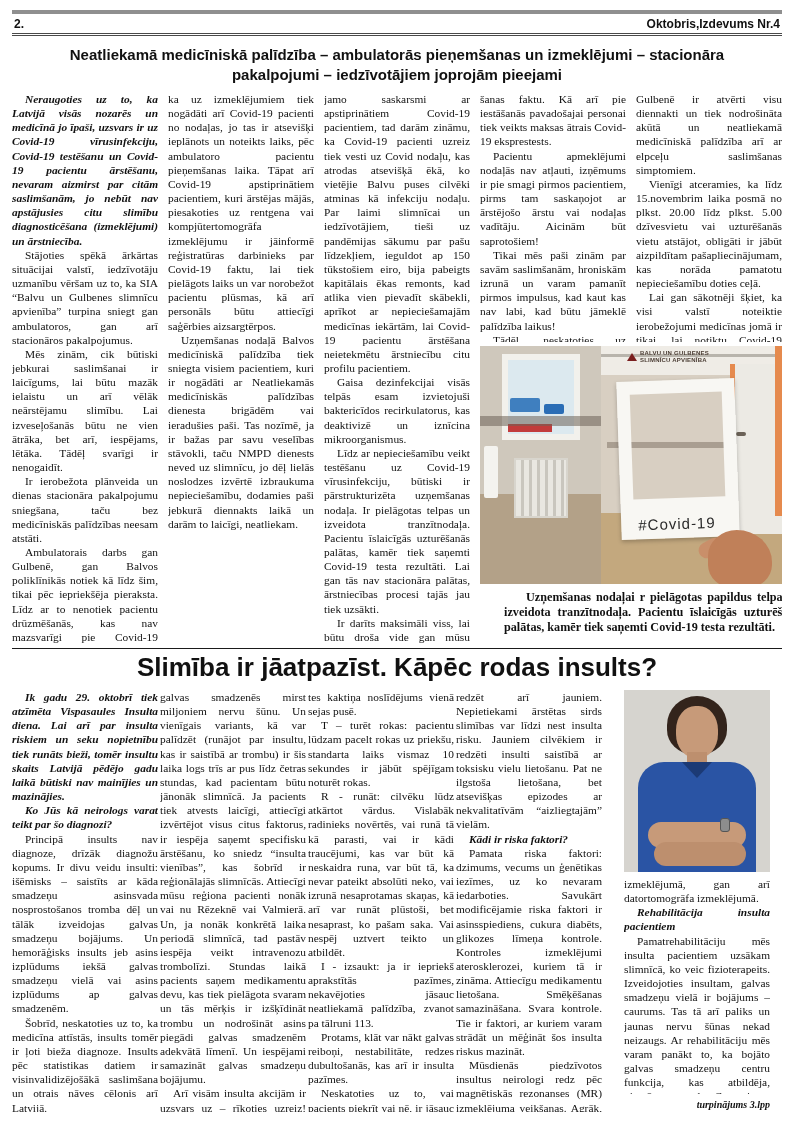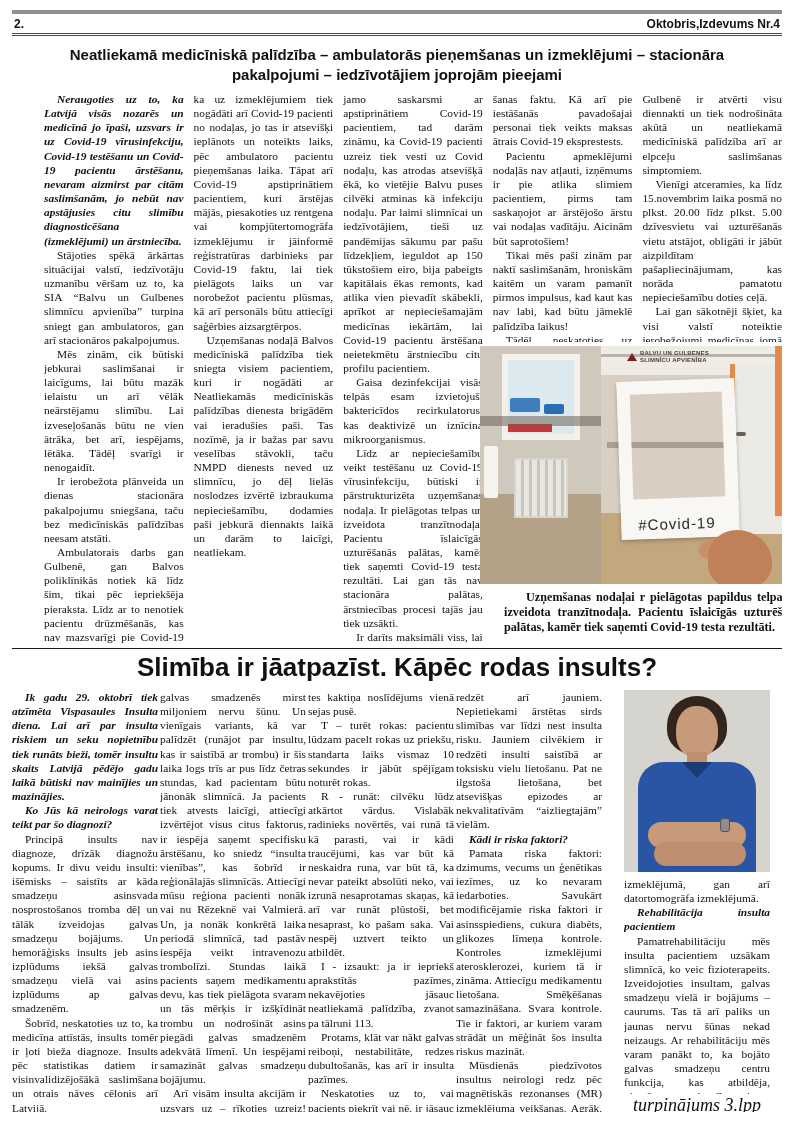--- a/index.html
+++ b/index.html
@@ -17,21 +17,21 @@
     font-family:"Liberation Sans", sans-serif; font-weight:bold; font-size:12px;
     padding:3px 2px 2px 2px;
   }
   
   .title1 {
     text-align:center; font-family:"Liberation Sans", sans-serif;
     font-weight:bold; font-size:15px; line-height:1.3;
     margin:9px 30px 8px 30px;
   }
   .art1-body { position:relative; margin:0 12px; height:552px; overflow:hidden; }
-  .cols { display:flex; gap:10px;margin-left:32px; }
+  .cols { display:flex; gap:10px; }
   .col {
     width:146px; overflow:hidden;
     font-size:11.4px; line-height:14.15px; text-align:justify;
     hyphens:auto; -webkit-hyphens:auto;
   }
   .a1c1,.a1c2,.a1c3 { height:552px; }
   .a1c4,.a1c5 { height:250px; }
   .para { margin:0; text-indent:13px; text-align:justify; }
   .para.cont { text-indent:0; }
   .para.lead, .para.q { font-weight:bold; font-style:italic; }
@@ -84,21 +84,21 @@
   .photo2 { position:relative; width:146px; height:182px; background:#d6d4cf; overflow:hidden; flex:none; margin-bottom:5px; }
   .ph2-hair { position:absolute; left:43px; top:6px; width:60px; height:58px; background:#33241c; border-radius:50% 50% 42% 42%; }
   .ph2-face { position:absolute; left:52px; top:16px; width:42px; height:52px; background:#c79a79; border-radius:46%; }
   .ph2-neck { position:absolute; left:63px; top:62px; width:20px; height:14px; background:#bd8f6e; }
   .ph2-scrub { position:absolute; left:14px; top:72px; width:118px; height:110px; background:#2a54a4; border-radius:26px 26px 0 0; }
   .ph2-vneck { position:absolute; left:58px; top:72px; width:30px; height:16px; background:#1c3a75; clip-path:polygon(0 0,100% 0,50% 100%); }
   .ph2-arm { position:absolute; left:24px; top:132px; width:98px; height:26px; background:#c79a79; border-radius:13px; }
   .ph2-arm2 { position:absolute; left:30px; top:152px; width:92px; height:24px; background:#bd8f6e; border-radius:12px; }
   .ph2-watch { position:absolute; left:96px; top:128px; width:10px; height:14px; background:#8d8d8d; border-radius:3px; border:1px solid #555; }
   .a2-text { flex:1; overflow:hidden; }
-  .cont-note { text-align:center; font-weight:normal; font-style:italic; font-size:18px; margin-top:4px; flex:none; }
+  .cont-note { text-align:right; font-weight:bold; font-style:italic; font-size:10px; margin-top:4px; flex:none; }
 </style>
 </head>
 <body>
 
 <div class="page">
 
   <div class="pg-header">
     <span>2.</span>
     <span>Oktobris,Izdevums Nr.4</span>
   </div>
@@ -119,22 +119,22 @@
           <p class="para p">Uzņemšanas nodaļā Balvos medicīniskā palīdzība tiek sniegta visiem pacientiem, kuri ir nogādāti ar Neatliekamās medicīniskās palīdzības dienesta brigādēm vai ieradušies paši. Tas nozīmē, ja ir bažas par savu veselības stāvokli, taču NMPD dienests neved uz slimnīcu, jo dēļ lielās noslodzes izvērtē izbraukuma nepieciešamību, dodamies paši jebkurā diennakts laikā un darām to laicīgi, neatliekam.</p>
         </div>
       <div class="col a1c3">
           <p class="para cont">jamo saskarsmi ar apstiprinātiem Covid-19 pacientiem, tad darām zināmu, ka Covid-19 pacienti uzreiz tiek vesti uz Covid nodaļu, kas atrodas atsevišķā ēkā, ko vietējie Balvu puses cilvēki atminas kā infekciju nodaļu. Par laimi slimnīcai un iedzīvotājiem, tieši uz pandēmijas sākumu par pašu līdzekļiem, ieguldot ap 150 tūkstošiem eiro, bija pabeigts kapitālais ēkas remonts, kad atlika vien pievadīt skābekli, aprīkot ar nepieciešamajām medicīnas iekārtām, lai Covid-19 pacientu ārstēšana neietekmētu ārstniecību citu profilu pacientiem.</p>
           <p class="para p">Gaisa dezinfekcijai visās telpās esam izvietojuši baktericīdos recirkulatorus, kas deaktivizē un iznīcina mikroorganismus.</p>
           <p class="para p">Līdz ar nepieciešamību veikt testēšanu uz Covid-19 vīrusinfekciju, būtiski ir pārstrukturizēta uzņemšanas nodaļa. Ir pielāgotas telpas un izveidota tranzītnodaļa. Pacientu īslaicīgās uzturēšanās palātas, kamēr tiek saņemti Covid-19 testa rezultāti. Lai gan tās nav stacionāra palātas, ārstniecības procesi tajās jau tiek uzsākti.</p>
           <p class="para p">Ir darīts maksimāli viss, lai būtu droša vide gan mūsu ambulatorajiem, gan arī stacionārajiem pacientiem.</p>
         </div>
       <div class="col a1c4">
           <p class="para cont">šanas faktu. Kā arī pie iestāšanās pavadošajai personai tiek veikts maksas ātrais Covid-19 eksprestests.</p>
-          <p class="para p">Pacientu apmeklējumi nodaļās nav atļauti, izņēmums ir pie atlika slimiem pacientiem, pirms tam saskaņojot ar ārstējošo ārstu vai nodaļas vadītāju. Aicinām būt saprotošiem!</p>
-          <p class="para p">Tikai mēs paši zinām par naktī saslimšanām, hroniskām kaitēm un varam pamanīt pirmos impulsus, kad kaut kas nav labi, kad būtu jāmeklē palīdzība laikus!</p>
+          <p class="para p">Pacientu apmeklējumi nodaļās nav atļauti, izņēmums ir pie smagi pirmos pacientiem, pirms tam saskaņojot ar ārstējošo ārstu vai nodaļas vadītāju. Aicinām būt saprotošiem!</p>
+          <p class="para p">Tikai mēs paši zinām par savām saslimšanām, hroniskām izrunā un varam pamanīt pirmos impulsus, kad kaut kas nav labi, kad būtu jāmeklē palīdzība laikus!</p>
           <p class="para p">Tādēļ, neskatoties uz komandantstundu valstī noteiktās ārkārtas situācijas laikā, joprojām Balvu uzņemšanas nodaļa un Steidzamās medicīniskās palīdzības punkts</p>
         </div>
       <div class="col a1c5">
           <p class="para cont">Gulbenē ir atvērti visu diennakti un tiek nodrošināta akūtā un neatliekamā medicīniskā palīdzība arī ar elpceļu saslimšanas simptomiem.</p>
           <p class="para p">Vienīgi atceramies, ka līdz 15.novembrim laika posmā no plkst. 20.00 līdz plkst. 5.00 dzīvesvietu vai uzturēšanās vietu atstājot, obligāti ir jābūt aizpildītam pašapliecinājumam, kas norāda pamatotu nepieciešamību doties ceļā.</p>
           <p class="para p">Lai gan sākotnēji šķiet, ka visi valstī noteiktie ierobežojumi medicīnas jomā ir tikai, lai notiktu Covid-19 pacientu ārstēšana, tomēr tā nav un medicīnisko palīdzību un ārstēšanu var saņemt ikviens, galvenais neko neatlikt, jo mūsu veselība ir mūsu pašu atbildība!</p>
         </div>
     </div>
 
     <figure class="photo1">

